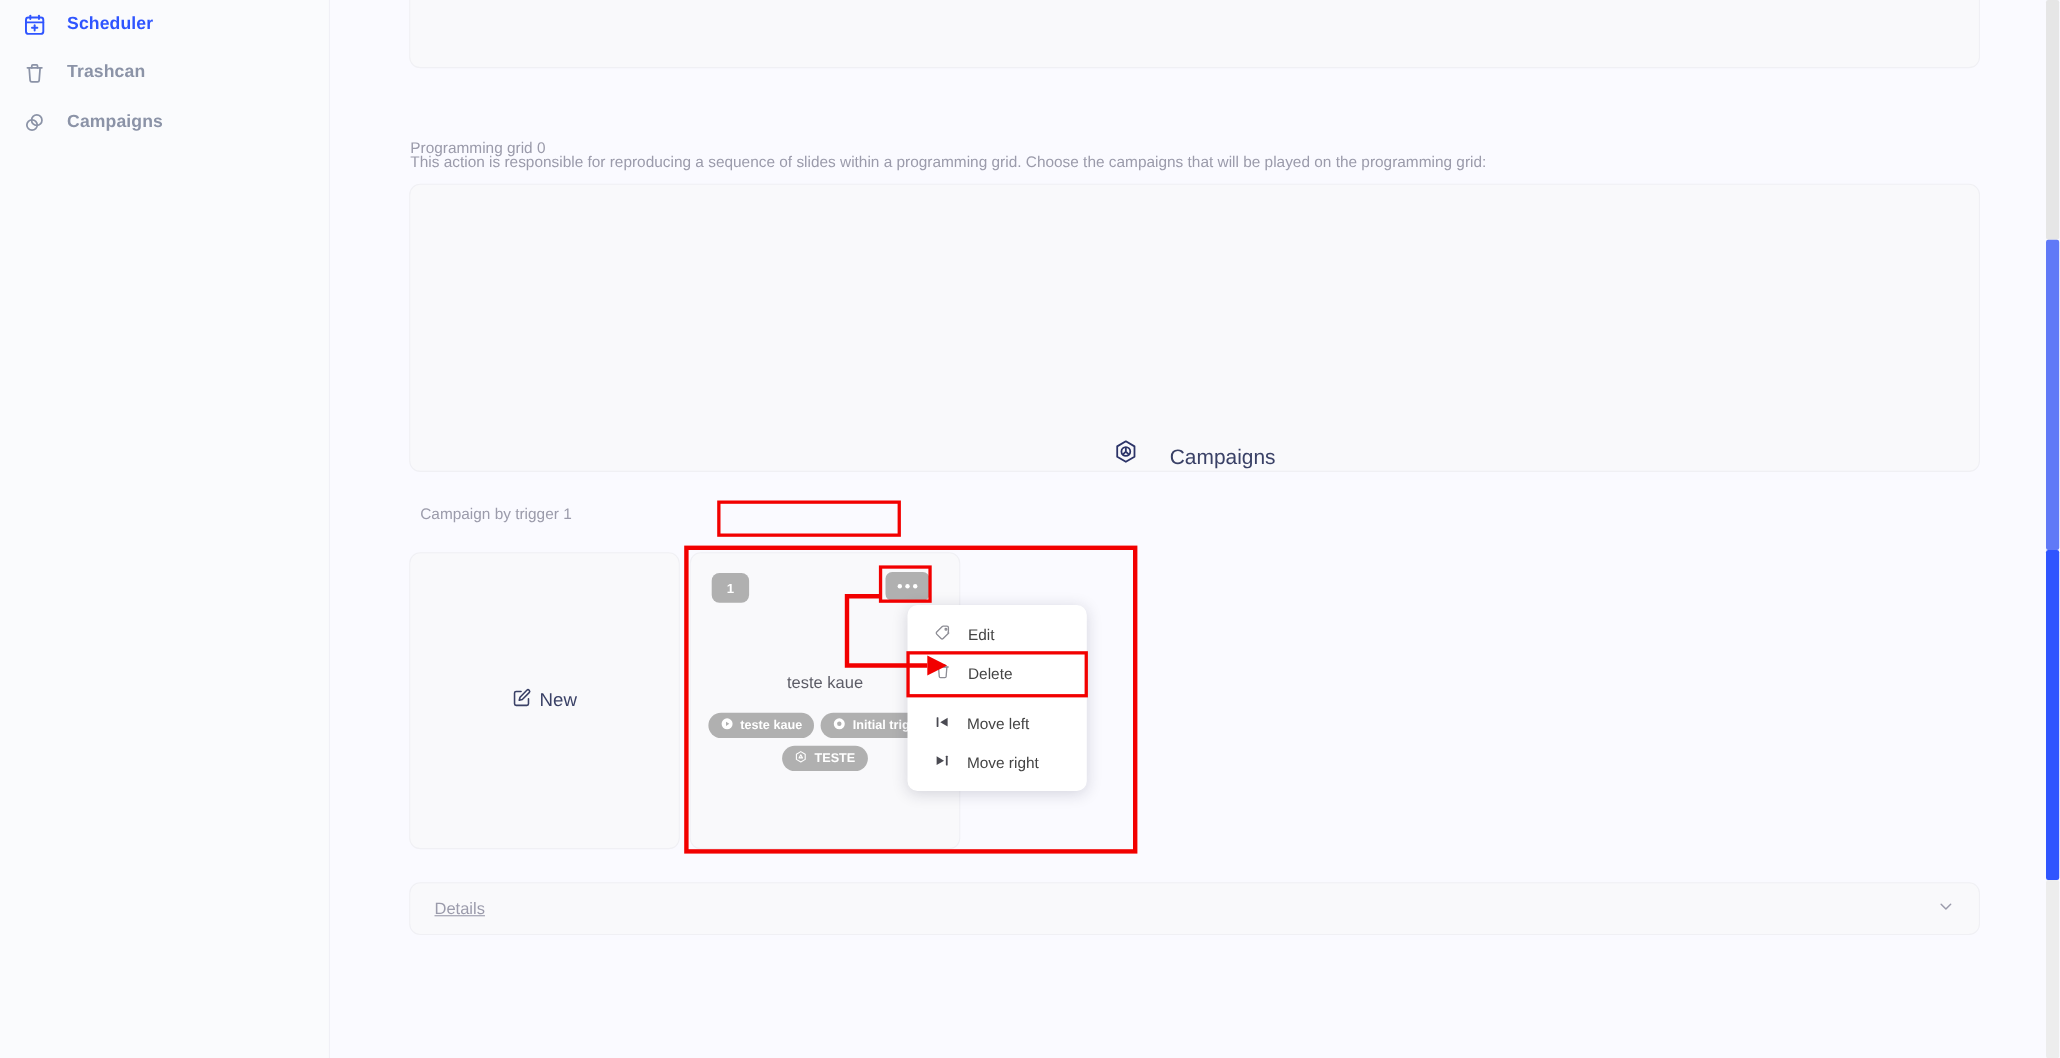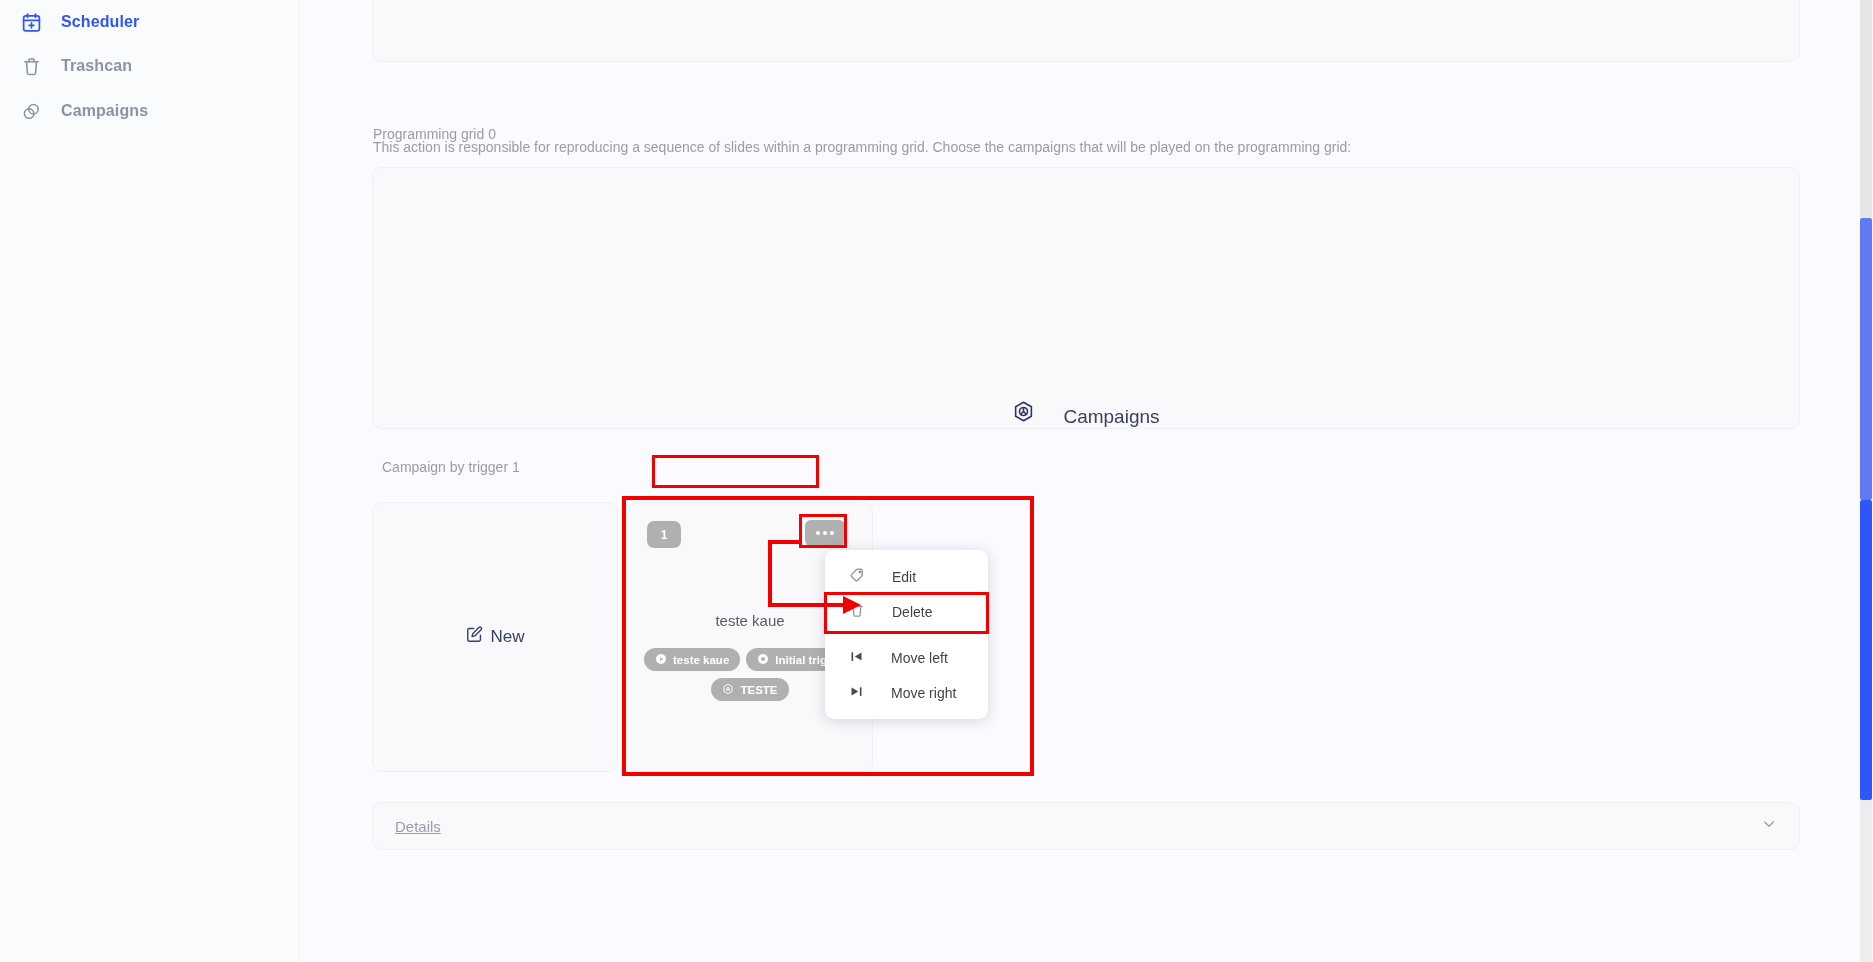--- a/index.html
+++ b/index.html
@@ -132,21 +132,21 @@
   }
 
   
   #ctx-menu {
     position: absolute; left: 525px; top: 550px;
     width: 163px; padding: 9px 0;
     background: #fff; border-radius: 9px;
     box-shadow: 0 2px 14px rgba(30,30,60,.17);
   }
   .menu-item {
-    display: flex; align-items: center; gap: 27px;
+    display: flex; align-items: center; gap: 15px;
     height: 35px; padding-left: 24px;
     font-size: 14px; color: #444;
   }
   .menu-gap { height: 11px; }
   #delete-red-box {
     position: absolute; left: 524px; top: 592px;
     width: 165px; height: 42px;
     border: 3px solid #f20000; pointer-events: none;
   }
 

